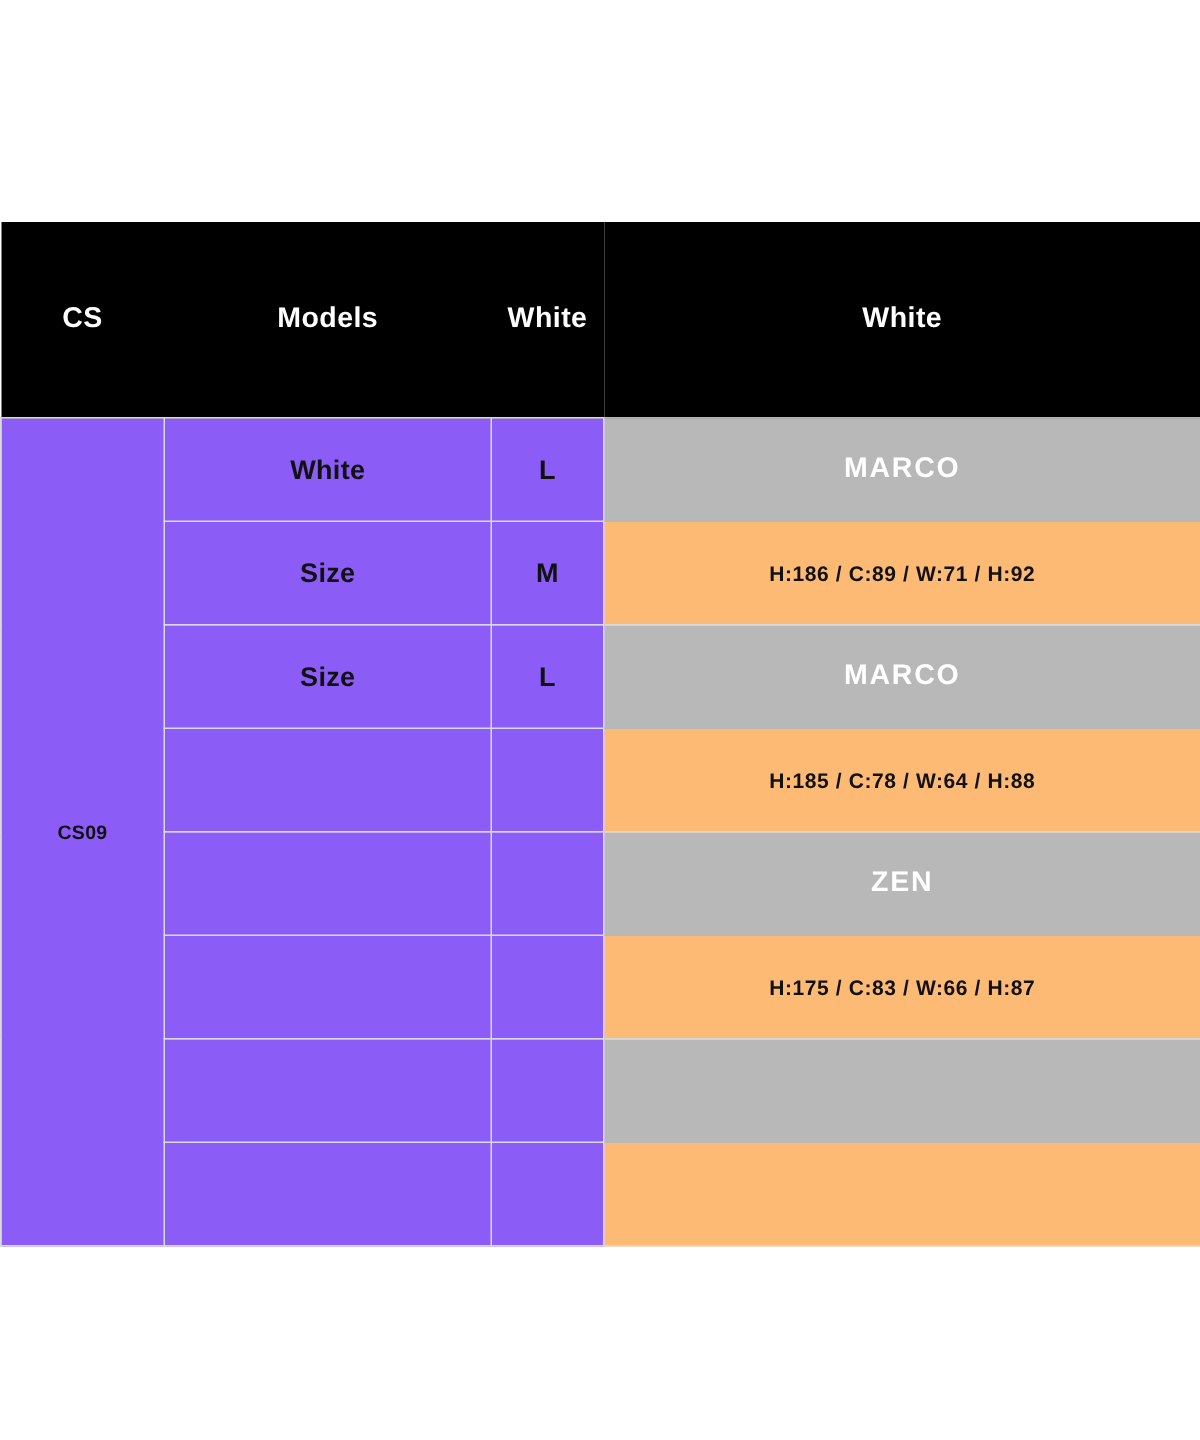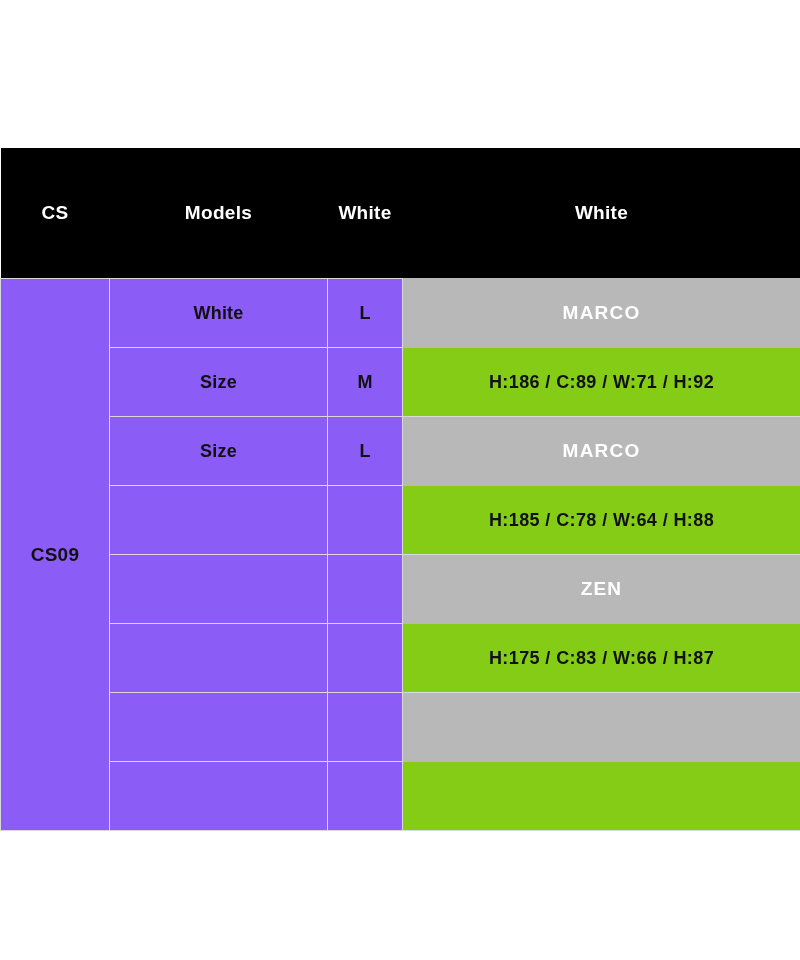--- a/index.html
+++ b/index.html
@@ -53,41 +53,41 @@
     text-align: center;
     vertical-align: middle;
     height: 66px;
     font-size: 18px;
     font-weight: bold;
     color: #111111;
     background: #8b5cf6;
     letter-spacing: 0.2px;
   }
   tbody td.cs-cell {
-    font-size: 19px;
+    font-size: 13px;
     border-left: 1px solid #d9d9d9;
     border-right: 1px solid #d9d9d9;
   }
   tbody td.empty {
     color: transparent;
   }
   tbody td.model-name {
     background: #b8b8b8;
     color: #ffffff;
     font-size: 19px;
     letter-spacing: 1.2px;
     border-left: 1px solid #b8b8b8;
     border-right: 1px solid #b8b8b8;
     border-top: 1px solid #b8b8b8;
     border-bottom: 1px solid #b8b8b8;
   }
   tbody td.model-specs {
-    background: #84cc16;
+    background: #fdba74;
     color: #111111;
-    font-size: 18px;
+    font-size: 14px;
     letter-spacing: 0.4px;
   }
   tbody tr:last-child td {
     border-bottom: 1px solid #d9d9d9;
   }
 </style>
 </head>
 <body>
 
 <div class="page">

